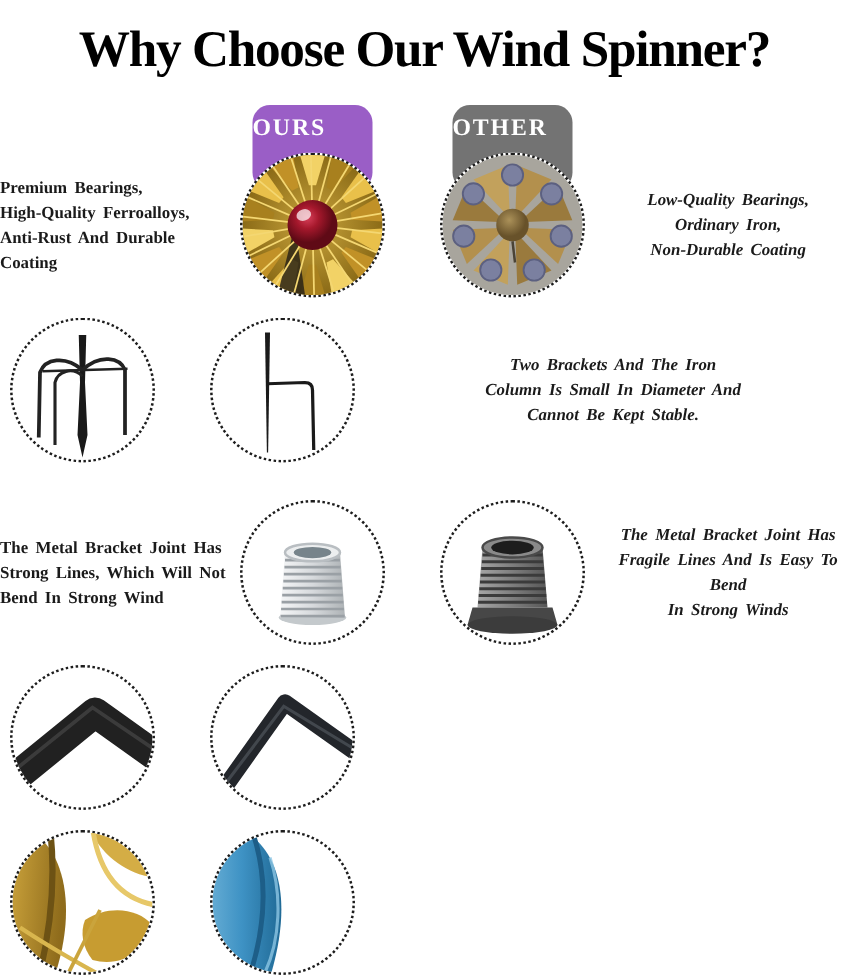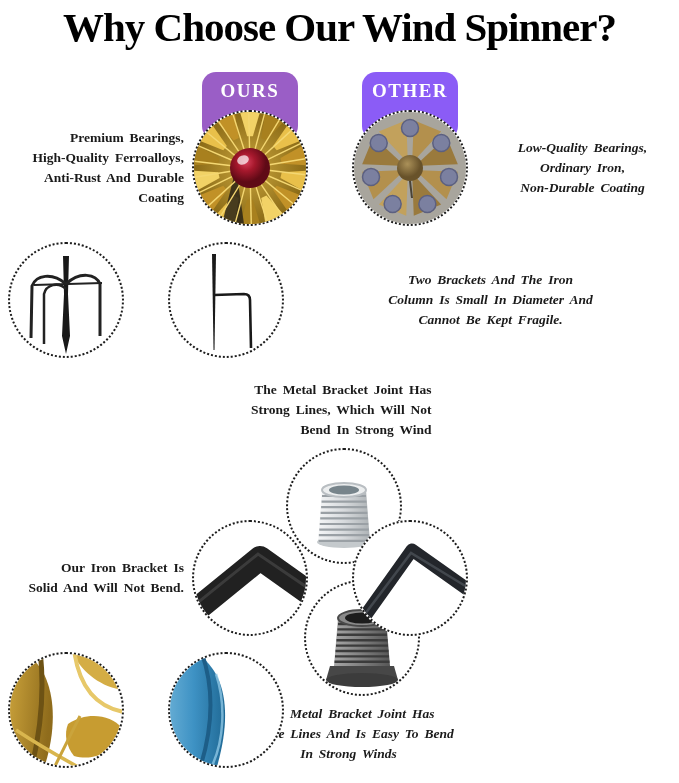--- a/index.html
+++ b/index.html
@@ -1,34 +1,34 @@
 <!DOCTYPE html>
 <html><head>
 <meta charset="utf-8">
 <style>
   html,body{margin:0;padding:0;overflow:hidden;background:#fff;}
   body{width:679px;height:783px;font-family:"Liberation Serif",serif;}
   .page{position:relative;width:679px;height:783px;background:#fff;}
-  .title{margin:0;padding-top:2px;text-align:center;font-size:41px;line-height:50px;
+  .title{margin:12px;padding-top:2px;text-align:center;font-size:41px;line-height:50px;
          font-weight:bold;letter-spacing:-1px;color:#000;}
   .rows{margin-top:50px;}
   .row{display:flex;align-items:center;height:132px;}
-  .row.shift{margin-top:14px;flex-direction:column;}
+  .row.shift{margin-top:14px;}
   .txt{margin:0;font-weight:bold;font-size:13.5px;line-height:20px;color:#1a1a1a;
        white-space:pre-line;word-spacing:2.5px;}
-  .txt.left{width:184px;text-align:right;}
+  .txt.left{width:184px;}
   .txt.right{flex:1;text-align:center;padding-left:20px;padding-right:2px;font-style:italic;}
   .cwrap{position:relative;width:116px;height:132px;margin-left:8px;flex:none;}
   .cwrap.other{margin-left:44px;}
   .circle{position:relative;z-index:1;width:112px;height:112px;margin-top:8px;
           border:2px dotted #1c1c1c;border-radius:50%;background:#fff;overflow:hidden;}
   .circle svg{display:block;width:112px;height:112px;}
   .badge{position:absolute;z-index:0;left:50%;transform:translateX(-50%);top:-30px;
          width:96px;height:68px;border-radius:14px;box-sizing:border-box;
-         display:flex;justify-content:center;padding-top:8px;
+         display:flex;padding-top:8px;
          color:#fff;font-weight:bold;font-size:19px;letter-spacing:1.5px;}
 </style>
 </head>
 <body>
 
 <div class="page">
   <h1 class="title">Why Choose Our Wind Spinner?</h1>
 
   <div class="rows">
 
@@ -94,21 +94,21 @@
                 <line x1="64.88748609975308" y1="47.93696143958769" x2="97.47493513218103" y2="18.37248671807589" stroke="#f4d772" stroke-width="1.4"></line>
                 <line x1="66.79910093534559" y1="50.76746533807773" x2="106.39580436494609" y2="31.58150491102939" stroke="#f4d772" stroke-width="1.4"></line>
                 <line x1="67.83583683788261" y1="54.021878075794866" x2="111.23390524345217" y2="46.76876435370937" stroke="#f4d772" stroke-width="1.4"></line>
               </g>
             <circle cx="56" cy="56" r="20" fill="url(#redBall)"></circle>
             <ellipse cx="49" cy="48" rx="6" ry="4.5" fill="#ffffff" opacity="0.7" transform="rotate(-20 49 48)"></ellipse>
           </svg>
         </div>
       </div>
       <div class="cwrap other">
-        <div class="badge" style="background: #8b5cf6;">
+        <div class="badge" style="background: #737373;">
           <span>OTHER</span>
         </div>
         <div class="circle">
           <svg viewBox="0 0 112 112">
             <defs>
               <radialGradient id="bronzeBall" cx="40%" cy="35%">
                   <stop offset="0%" stop-color="#ab9159"></stop>
                   <stop offset="100%" stop-color="#68522a"></stop>
                 </radialGradient>
             </defs>
@@ -157,21 +157,21 @@
       <div class="cwrap other">
         <div class="circle">
           <svg viewBox="0 0 112 112">
             <path d="M42 10 L46 10 L44.5 106 L43.5 106 Z" fill="#1a1a1a"></path>
             <path d="M44 51 L74 50 Q80 50 80 56 L81 104" stroke="#1a1a1a" stroke-width="2.6" fill="none"></path>
           </svg>
         </div>
       </div>
       <p class="txt right">Two Brackets And The Iron
 Column Is Small In Diameter And
-Cannot Be Kept Fragile.</p>
+Cannot Be Kept Stable.</p>
     </section>
 
     <section class="row shift">
       <p class="txt left">The Metal Bracket Joint Has
 Strong Lines, Which Will Not
 Bend In Strong Wind</p>
       <div class="cwrap">
         <div class="circle">
           <svg viewBox="0 0 112 112">
             <defs>
@@ -226,22 +226,20 @@
             <ellipse cx="56" cy="98" rx="36" ry="7" fill="#3c3c3c"></ellipse>
           </svg>
         </div>
       </div>
       <p class="txt right">The Metal Bracket Joint Has
 Fragile Lines And Is Easy To Bend
 In Strong Winds</p>
     </section>
 
     <section class="row">
-      <p class="txt left">Our Iron Bracket Is
-Solid And Will Not Bend.</p>
       <div class="cwrap">
         <div class="circle">
           <svg viewBox="0 0 112 112">
             <path d="M-10 98 L66 36 L122 76" stroke="#212121" stroke-width="24" fill="none" stroke-linejoin="round"></path>
             <path d="M-8 90 L64 32 L120 70" stroke="#4d4d4d" stroke-width="3" fill="none" opacity="0.6"></path>
           </svg>
         </div>
       </div>
       <div class="cwrap other">
         <div class="circle">

